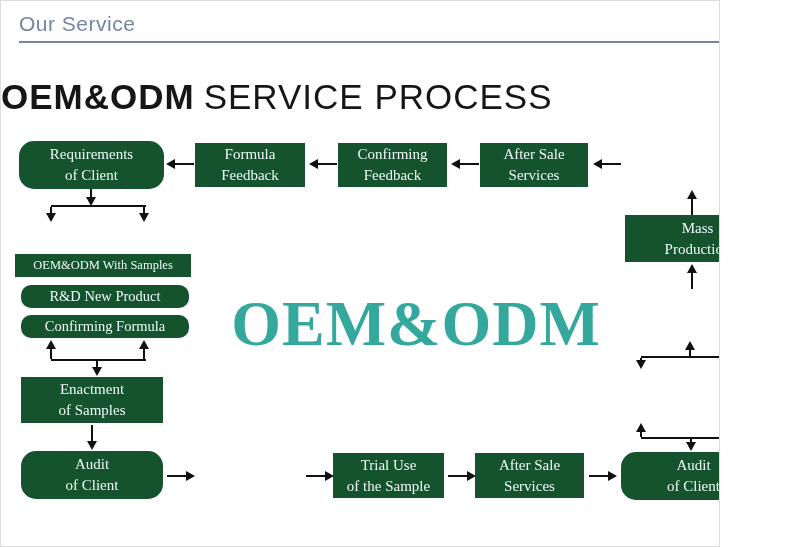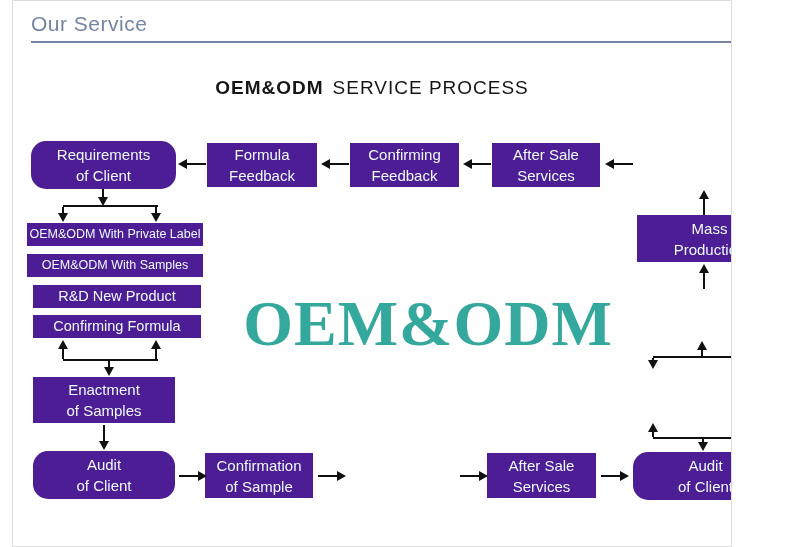--- a/index.html
+++ b/index.html
@@ -1,50 +1,49 @@
 <!DOCTYPE html>
 <html><head>
 <meta charset="utf-8">
 <style>
   html,body{margin:0;padding:0;background:#ffffff;}
   #stage{
     position:relative;width:720px;height:547px;background:#ffffff;
     border:1px solid #dcdcdc;box-sizing:border-box;overflow:hidden;
     font-family:"Liberation Sans",sans-serif;
-    margin-left:12px;
   }
   
   .svc-header{
     position:absolute;left:18px;top:11px;font-size:21px;color:#7585a3;
     letter-spacing:0.5px;
   }
   .svc-rule{position:absolute;left:18px;top:40px;width:753px;height:2px;background:#7585a3;}
   
   .title{
-    position:absolute;left:0;top:76px;width:100%;text-align:center;
-    color:#161616;font-size:19px;letter-spacing:1px;white-space:nowrap;
+    position:absolute;left:0;top:76px;width:100%;text-align:left;
+    color:#161616;font-size:35px;letter-spacing:1px;white-space:nowrap;
   }
   .title .t-bold{font-weight:bold;}
   .title .t-rest{margin-left:9px;font-weight:normal;}
   
   .watermark{
     position:absolute;left:215px;top:286px;width:400px;text-align:center;
     font-family:"Liberation Serif",serif;font-weight:bold;font-size:64px;
     color:#35a89d;letter-spacing:1px;white-space:nowrap;
   }
   
   .node{
-    position:absolute;background:#4c1d95;color:#effaf8;
+    position:absolute;background:#14532d;color:#effaf8;
     display:flex;align-items:center;justify-content:center;text-align:center;
-    white-space:pre-line;font-size:15px;line-height:1.4;box-sizing:border-box;
+    white-space:pre-line;font-size:15px;line-height:1.4;box-sizing:border-box;font-family:Liberation Serif, serif;
   }
   .round{border-radius:15px;}
   .fs12{font-size:12.5px;}
   .fs13{font-size:13.5px;}
-  .fs14{font-size:14.5px;}
+  .fs14{font-size:14.5px;border-radius:10px;}
   
   .hl,.vl{position:absolute;background:#111111;}
   .hl{height:2px;}
   .vl{width:2px;}
   .ah{position:absolute;width:0;height:0;}
   .ah-left{border-top:5px solid transparent;border-bottom:5px solid transparent;border-right:9px solid #111111;}
   .ah-right{border-top:5px solid transparent;border-bottom:5px solid transparent;border-left:9px solid #111111;}
   .ah-up{border-left:5px solid transparent;border-right:5px solid transparent;border-bottom:9px solid #111111;}
   .ah-down{border-left:5px solid transparent;border-right:5px solid transparent;border-top:9px solid #111111;}
 </style>
@@ -64,32 +63,31 @@
 
   <div class="node round" style="left:18px;top:140px;width:145px;height:48px">Requirements
 of Client</div>
   <div class="node" style="left:194px;top:142px;width:110px;height:44px">Formula
 Feedback</div>
   <div class="node" style="left:337px;top:142px;width:109px;height:44px">Confirming
 Feedback</div>
   <div class="node" style="left:479px;top:142px;width:108px;height:44px">After Sale
 Services</div>
 
-  <div class="node fs12" style="left:14px;top:222px;width:176px;height:23px">OEM&amp;ODM With Private Label</div>
   <div class="node fs12" style="left:14px;top:253px;width:176px;height:23px">OEM&amp;ODM With Samples</div>
   <div class="node fs14" style="left:20px;top:284px;width:168px;height:23px">R&amp;D New Product</div>
   <div class="node fs14" style="left:20px;top:314px;width:168px;height:23px">Confirming Formula</div>
 
   <div class="node" style="left:20px;top:376px;width:142px;height:46px">Enactment
 of Samples</div>
   <div class="node round" style="left:20px;top:450px;width:142px;height:48px">Audit
 of Client</div>
 
-  <div class="node" style="left:192px;top:452px;width:108px;height:45px">Confirmation
-of Sample</div>
+  <div class="node" style="left:332px;top:452px;width:111px;height:45px">Trial Use
+of the Sample</div>
   <div class="node" style="left:474px;top:452px;width:109px;height:45px">After Sale
 Services</div>
   <div class="node round" style="left:620px;top:451px;width:145px;height:48px">Audit
 of Client</div>
 
   <div class="node" style="left:624px;top:214px;width:145px;height:47px">Mass
 Production</div>
 
   <div>
     <div class="ah ah-left" style="left:165px;top:158px"></div>

